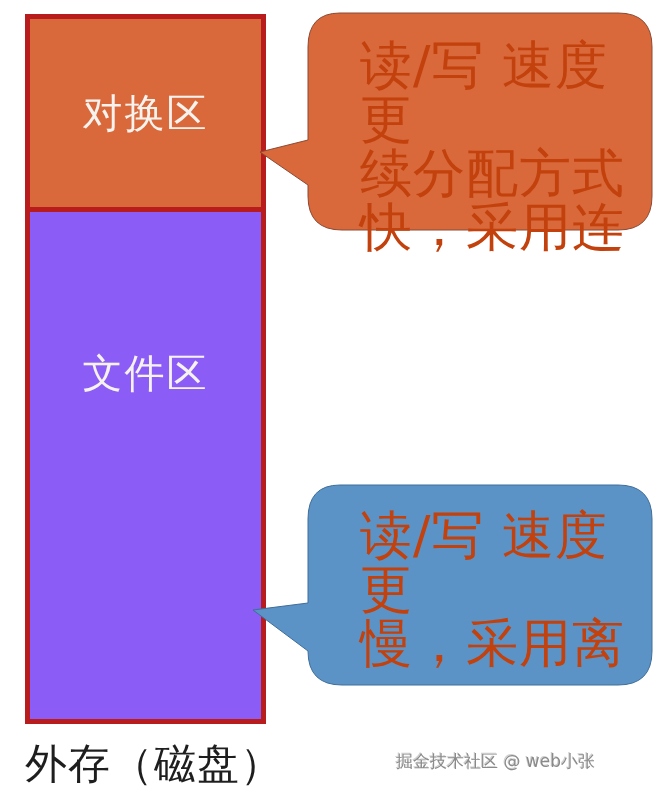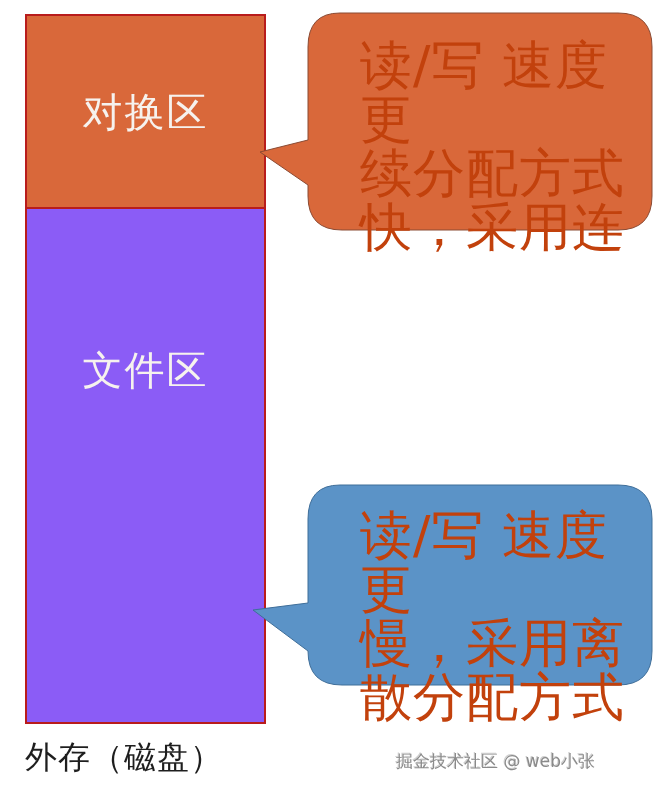--- a/index.html
+++ b/index.html
@@ -1,28 +1,28 @@
 <!DOCTYPE html>
 <html><head>
 <meta charset="utf-8">
 <style>
   html, body { margin: 0; padding: 0; background: #ffffff; }
   body { width: 669px; height: 798px; position: relative; overflow: hidden;
          font-family: "DejaVu Sans", sans-serif; }
   .zone { position: absolute; left: 25px; width: 241px; box-sizing: border-box;
-          border: 2px solid #b91c1c; display: flex; align-items: center; justify-content: center;
+          border: 5px solid #b91c1c; display: flex; align-items: center; justify-content: center;
           color: #f6f2ee; font-size: 40px; letter-spacing: 2px; }
   #swap { top: 14px; height: 194px; background: #d9683a; border-bottom: none; }
   #file { top: 207px; height: 517px; background: #8b5cf6; align-items: flex-start; padding-top: 134px; }
   svg.callouts { position: absolute; left: 0; top: 0; }
   .ctext { position: absolute; left: 360px; width: 290px; color: #c2410c;
            font-size: 52px; line-height: 54px; letter-spacing: 1px; }
   #c1text { top: 38px; }
   #c2text { top: 508px; }
-  #caption { position: absolute; left: 25px; top: 736px; font-size: 32px; color: #1e1e1e;
+  #caption { position: absolute; left: 25px; top: 736px; font-size: 42px; color: #1e1e1e;
              font-family: Liberation Sans, sans-serif; letter-spacing: 1px; white-space: nowrap; }
   #watermark { position: absolute; left: 396px; top: 750px; font-size: 17px; color: #8a8a8a;
                text-shadow: 1px 1px 0 #ffffff, -1px -1px 0 #d0d0d0; white-space: nowrap; }
 </style>
 </head>
 <body>
 
 <div id="swap" class="zone">
   <span>对换区</span>
 </div>
@@ -36,17 +36,16 @@
 </svg>
 
 <div id="c1text" class="ctext">
   <div>读/写 速度更</div>
   <div>续分配方式</div>
   <div>快，采用连</div>
 </div>
 <div id="c2text" class="ctext">
   <div>读/写 速度更</div>
   <div>慢，采用离</div>
-  <div>散分配方式</div>
 </div>
 
 <div id="caption">外存（磁盘）</div>
 <div id="watermark">掘金技术社区 @ web小张</div>
 
 </body></html>

